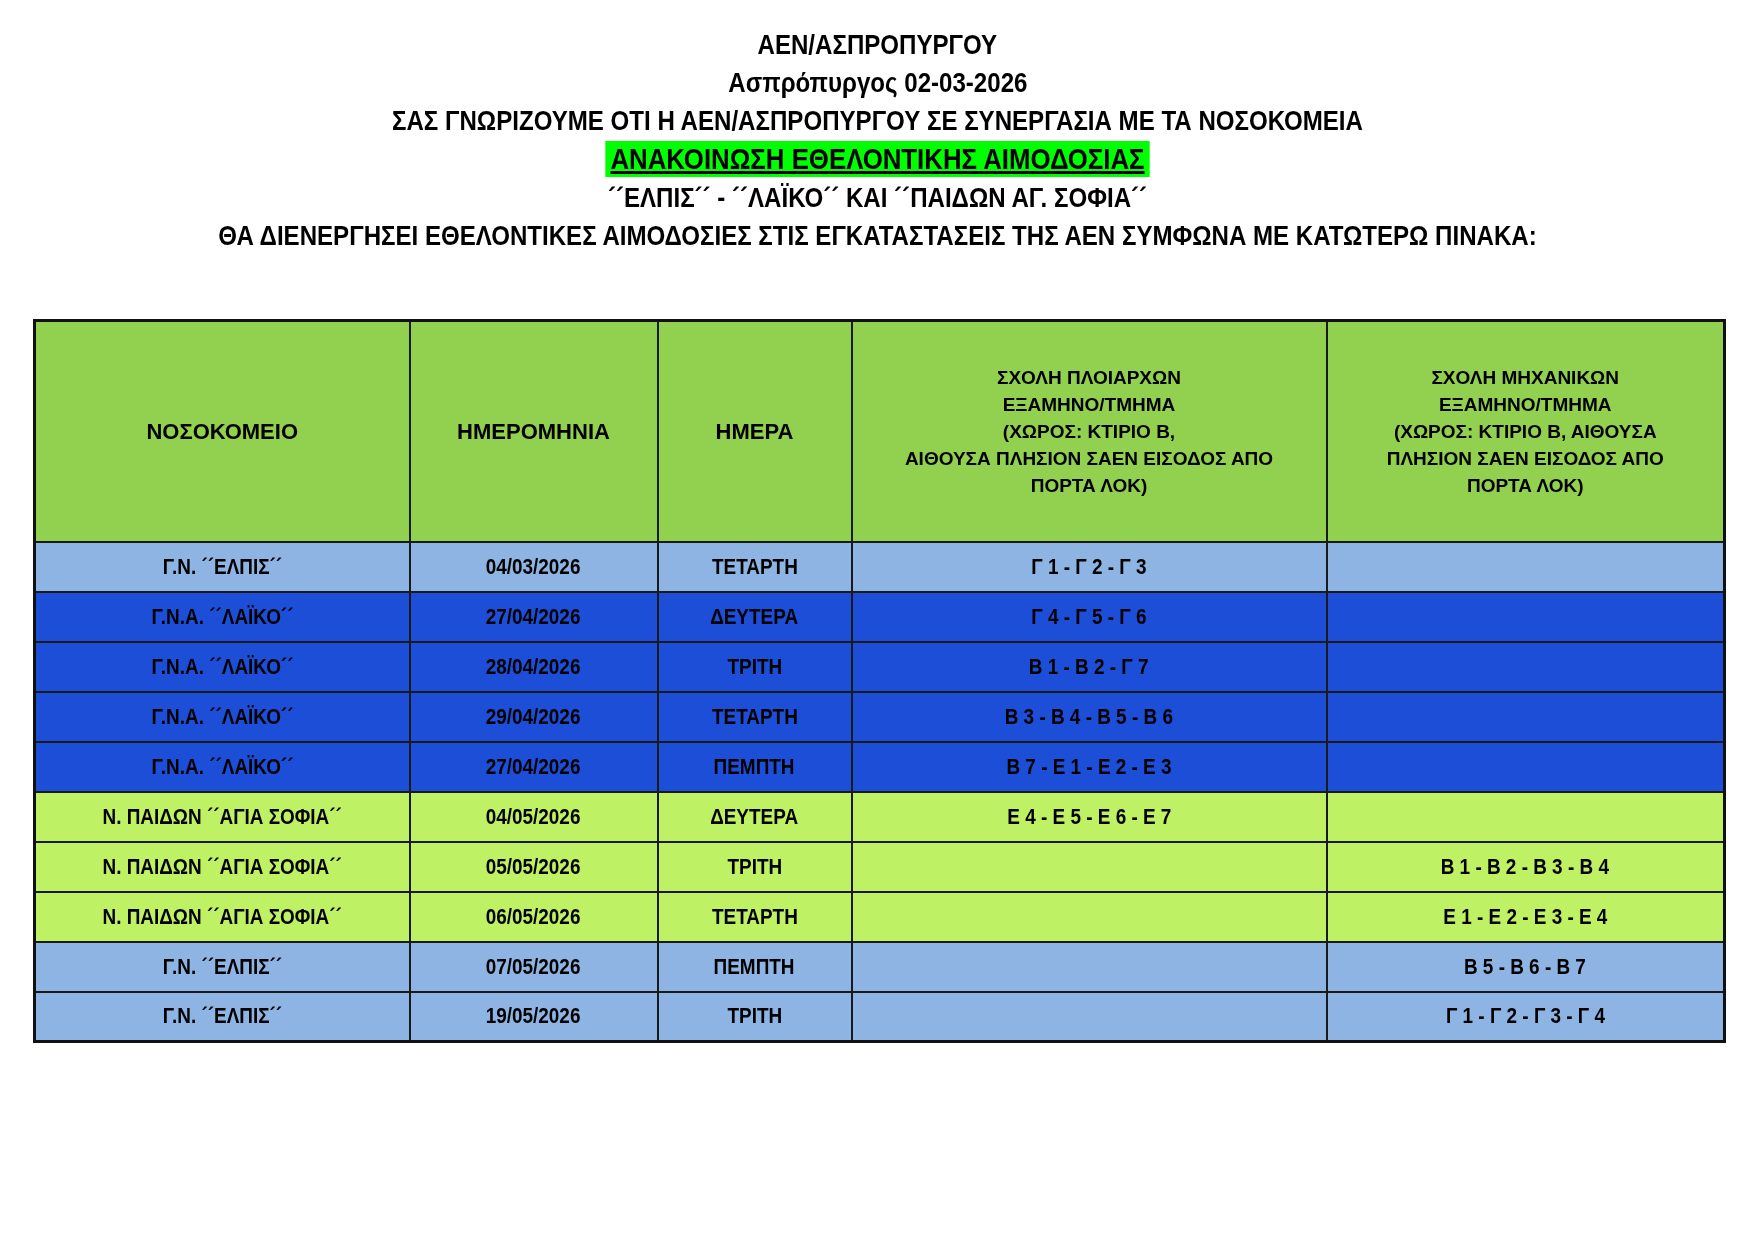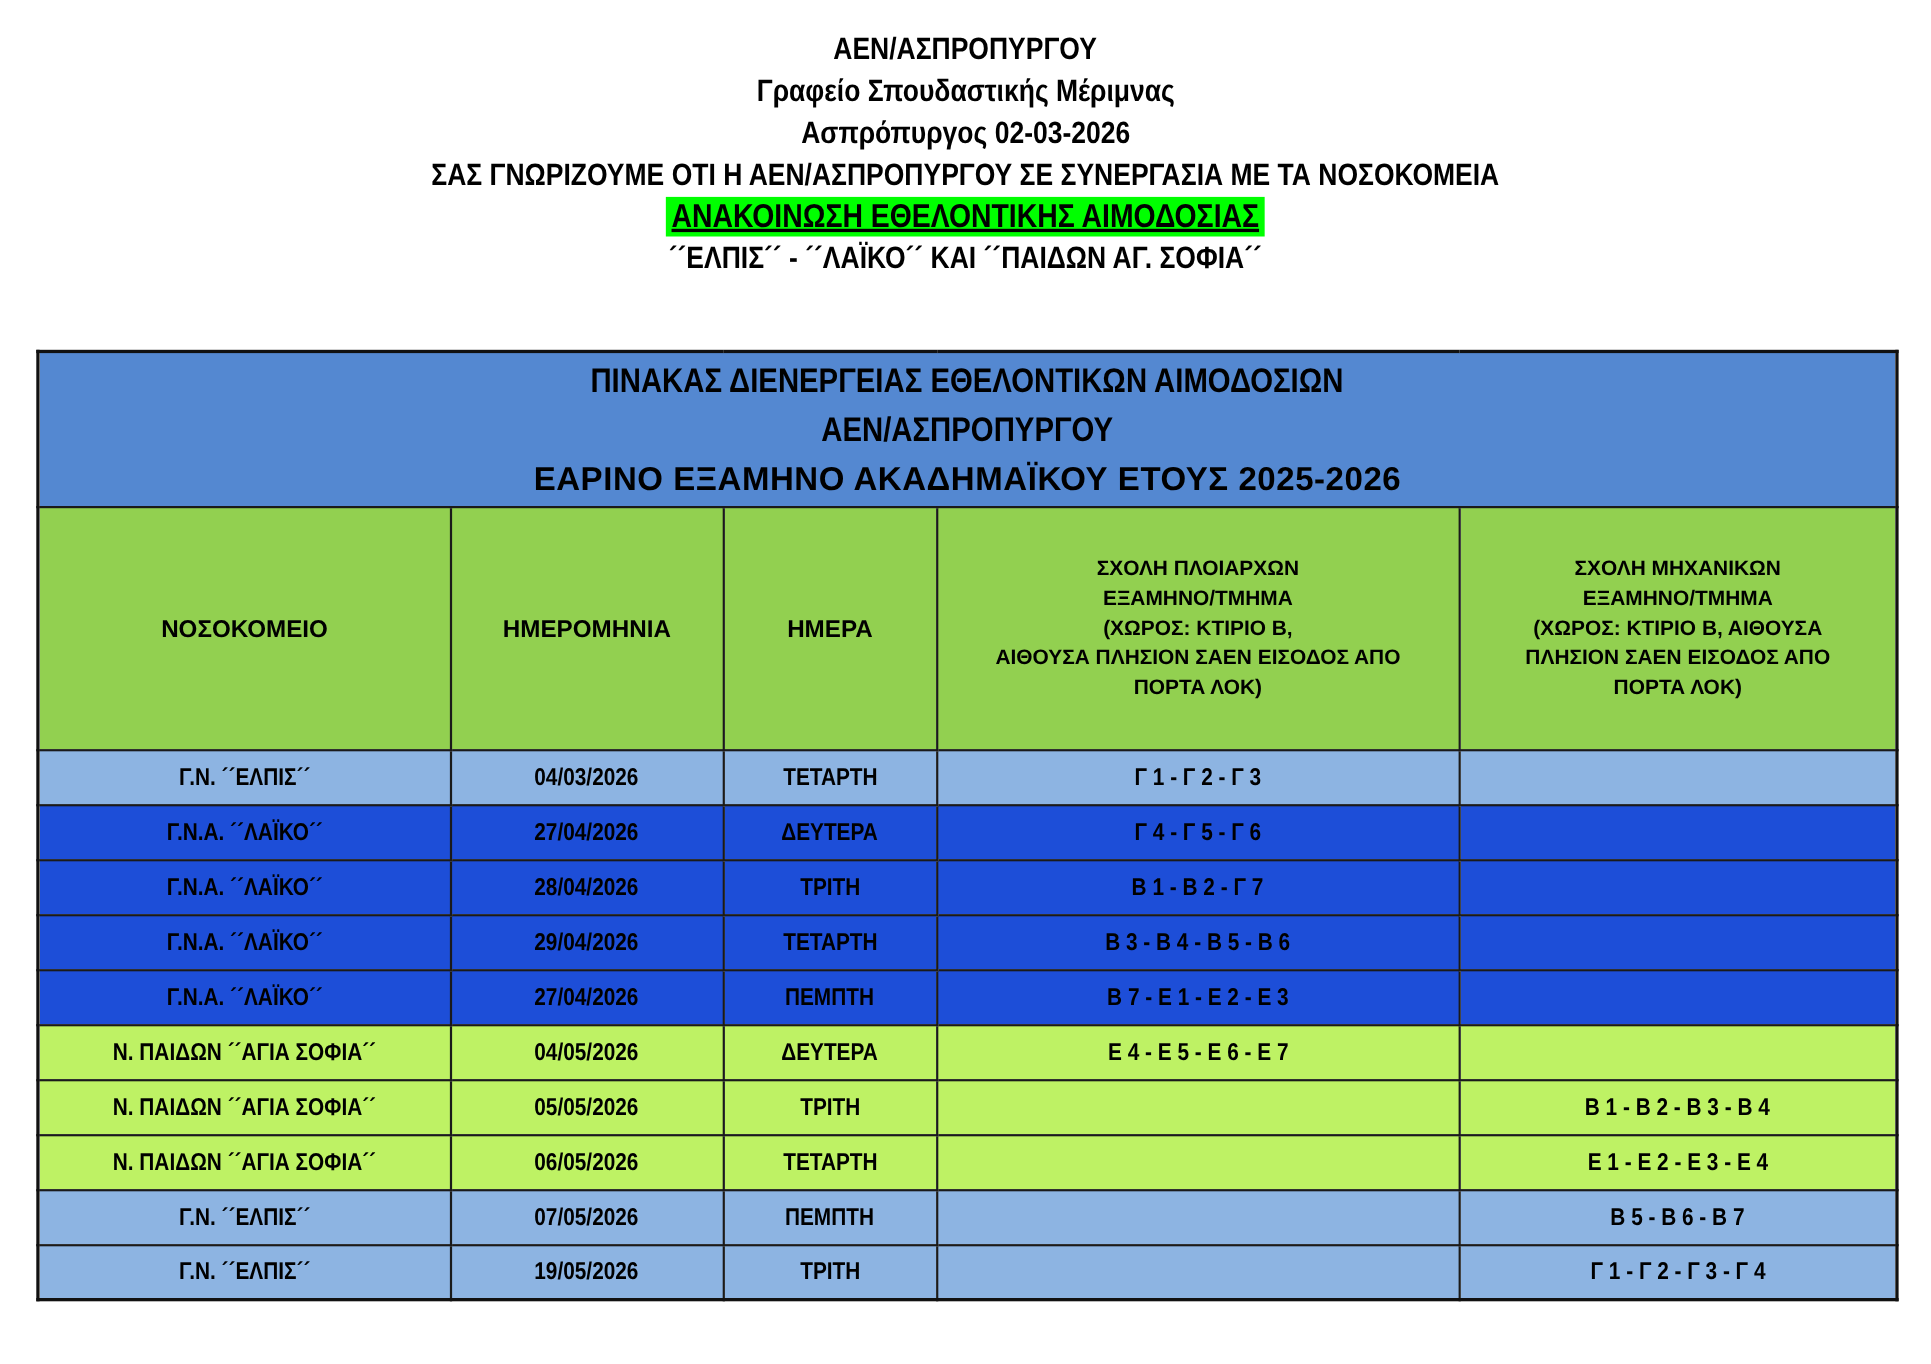--- a/index.html
+++ b/index.html
@@ -63,43 +63,36 @@
   td.va-top    { vertical-align: top; }
   td.va-bottom { vertical-align: bottom; padding-bottom: 2px; }
 </style>
 </head>
 <body>
 
 <div class="page">
 
   <div class="doc-header">
     <div class="doc-line"><span class="cnd">ΑΕΝ/ΑΣΠΡΟΠΥΡΓΟΥ</span></div>
-    <div class="doc-line"><span class="cnd">Γραφείο Σπουδαστικής Μέριμνας</span></div>
     <div class="doc-line"><span class="cnd">Ασπρόπυργος  02-03-2026</span></div>
     <div class="doc-line"><span class="cnd">ΣΑΣ ΓΝΩΡΙΖΟΥΜΕ ΟΤΙ Η ΑΕΝ/ΑΣΠΡΟΠΥΡΓΟΥ ΣΕ ΣΥΝΕΡΓΑΣΙΑ ΜΕ ΤΑ ΝΟΣΟΚΟΜΕΙΑ</span></div>
     <div class="doc-line"><span class="cnd"><span class="hl">ΑΝΑΚΟΙΝΩΣΗ ΕΘΕΛΟΝΤΙΚΗΣ ΑΙΜΟΔΟΣΙΑΣ</span></span></div>
     <div class="doc-line"><span class="cnd">´´ΕΛΠΙΣ´´ - ´´ΛΑΪΚΟ´´ ΚΑΙ ´´ΠΑΙΔΩΝ ΑΓ. ΣΟΦΙΑ´´</span></div>
+    <div class="doc-line"><span class="cnd">ΘΑ ΔΙΕΝΕΡΓΗΣΕΙ ΕΘΕΛΟΝΤΙΚΕΣ ΑΙΜΟΔΟΣΙΕΣ ΣΤΙΣ ΕΓΚΑΤΑΣΤΑΣΕΙΣ ΤΗΣ ΑΕΝ ΣΥΜΦΩΝΑ ΜΕ ΚΑΤΩΤΕΡΩ ΠΙΝΑΚΑ:</span></div>
   </div>
 
   <table class="blood">
     <colgroup>
       <col style="width:375px">
         <col style="width:248px">
         <col style="width:194px">
         <col style="width:475px">
         <col style="width:398px">
     </colgroup>
     <tbody>
-      <tr>
-        <td class="tbl-title" colspan="5">
-          <div class="title-line"><span class="cnd">ΠΙΝΑΚΑΣ ΔΙΕΝΕΡΓΕΙΑΣ ΕΘΕΛΟΝΤΙΚΩΝ ΑΙΜΟΔΟΣΙΩΝ</span></div>
-          <div class="title-line"><span class="cnd">ΑΕΝ/ΑΣΠΡΟΠΥΡΓΟΥ</span></div>
-          <div class="title-line-wide">ΕΑΡΙΝΟ ΕΞΑΜΗΝΟ ΑΚΑΔΗΜΑΪΚΟΥ ΕΤΟΥΣ 2025-2026</div>
-        </td>
-      </tr>
       <tr>
         <th class="colhead">ΝΟΣΟΚΟΜΕΙΟ</th>
         <th class="colhead">ΗΜΕΡΟΜΗΝΙΑ</th>
         <th class="colhead">ΗΜΕΡΑ</th>
         <th class="colhead small">ΣΧΟΛΗ ΠΛΟΙΑΡΧΩΝ
 ΕΞΑΜΗΝΟ/ΤΜΗΜΑ
 (ΧΩΡΟΣ: ΚΤΙΡΙΟ Β,
 ΑΙΘΟΥΣΑ ΠΛΗΣΙΟΝ ΣΑΕΝ ΕΙΣΟΔΟΣ ΑΠΟ
 ΠΟΡΤΑ ΛΟΚ)</th>
         <th class="colhead small">ΣΧΟΛΗ ΜΗΧΑΝΙΚΩΝ

